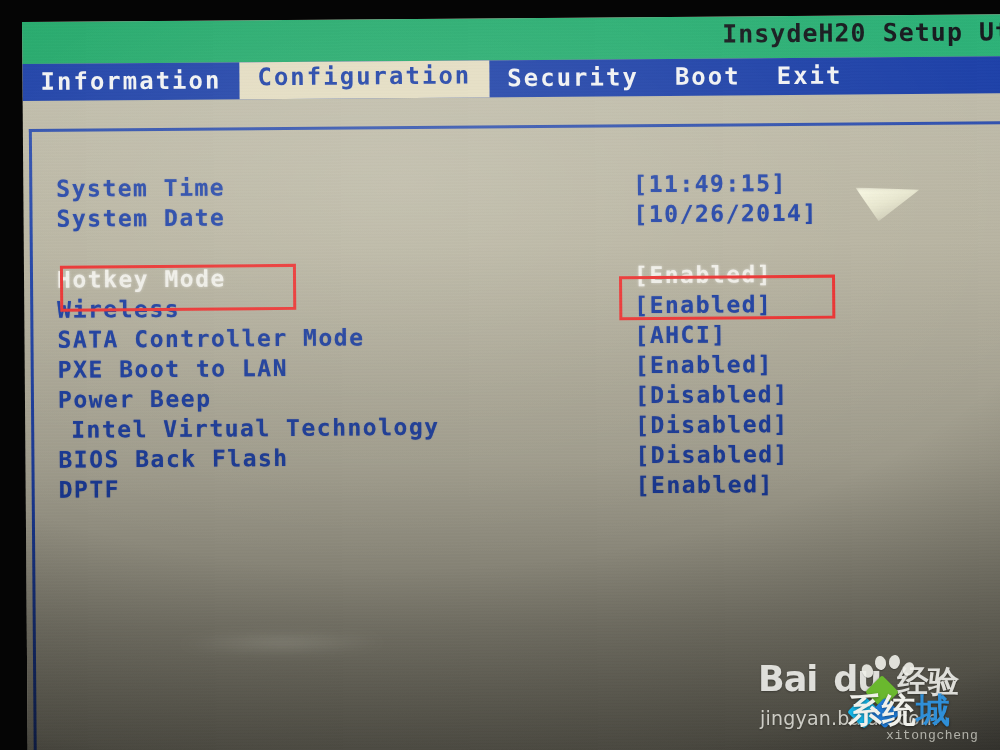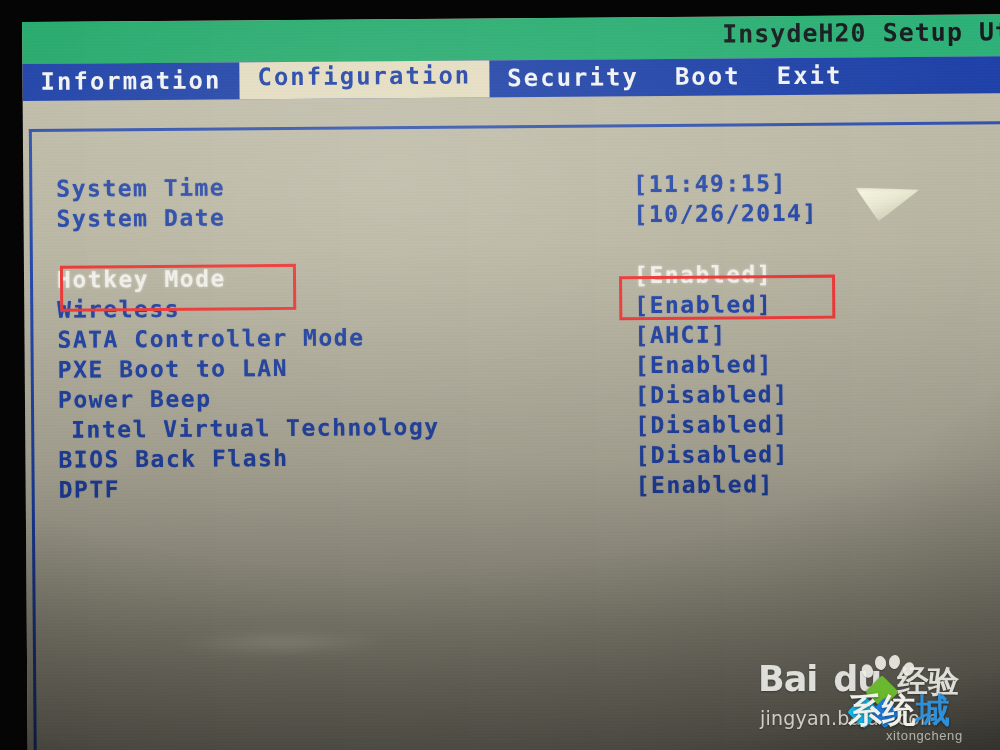--- a/index.html
+++ b/index.html
@@ -273,21 +273,21 @@
     line-height:1;
     white-space:nowrap;
     text-shadow:0 1px 3px rgba(0,0,0,.45);
   }
   .wm-xtc .g { color:#f0f0ea; }
   .wm-xtc .b { color:#2f8fd8; }
   .wm-xtc-sub {
     position:absolute;
     left:886px; top:728px;
     z-index:52;
-    font-family:Liberation Sans, sans-serif;
+    font-family:Liberation Mono, monospace;
     font-size:13px;
     color:#cfcfc6;
     letter-spacing:.6px;
     opacity:.8;
   }
   .diamond {
     position:absolute;
     z-index:51;
     transform:rotate(45deg);
     border-radius:3px;

